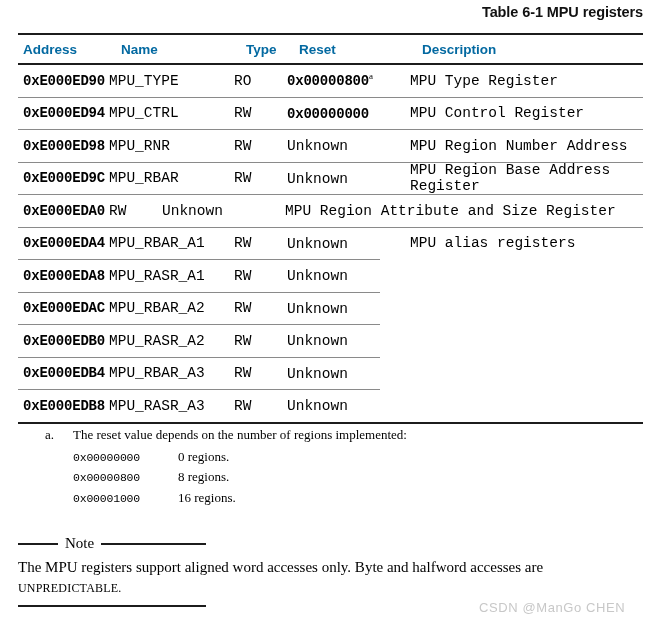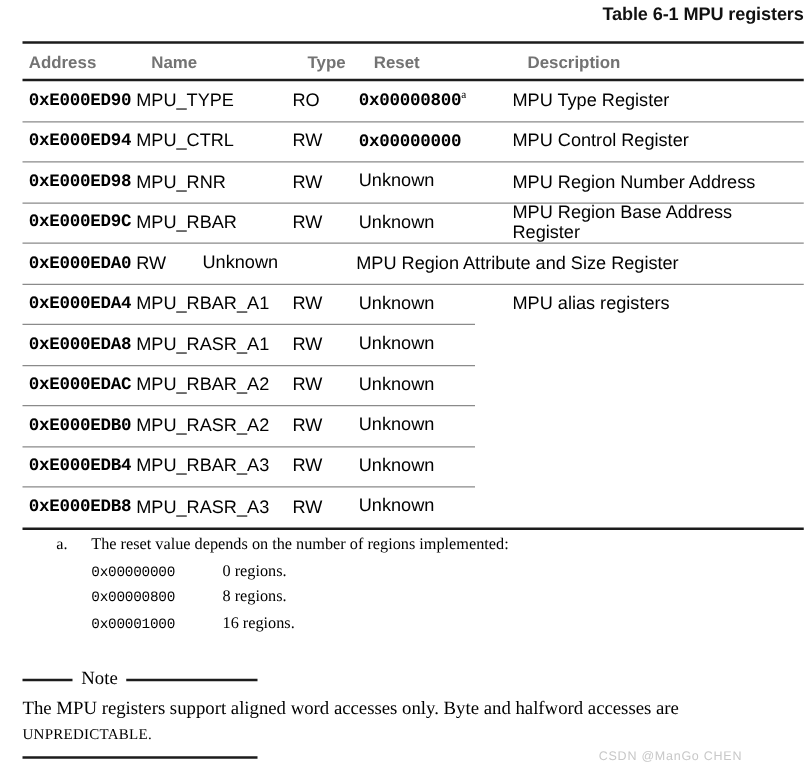--- a/index.html
+++ b/index.html
@@ -63,21 +63,21 @@
     width: 362px;
   }
 
   .thead-row {
     display: flex;
     align-items: center;
     height: 28px;
     font-family: "Liberation Sans", sans-serif;
     font-weight: bold;
     font-size: 13.5px;
-    color: #737373;
+    color: #0369a1;
   }
 
   .trow {
     display: flex;
     align-items: center;
     height: 31.5px;
     font-size: 14.5px;
   }
 
   .c-addr  { width: 86px; flex: 0 0 86px; }
@@ -90,21 +90,21 @@
   .thead-row .c-name  { padding-left: 12px; }
   .trow .c-addr  { padding-left: 5px; }
 
   .mono {
     font-family: "Liberation Mono", monospace;
     font-size: 14px;
     letter-spacing: -0.2px;
     font-weight: bold;
   }
   .serif {
-    font-family: Liberation Sans, sans-serif;
+    font-family: Liberation Mono, monospace;
   }
   sup.fn {
     font-size: 9px;
     vertical-align: super;
     line-height: 0;
   }
 
   
   .footnote {
     position: absolute;
@@ -194,21 +194,21 @@
     border-top: 2.3px solid #1c1c1c;
     height: 0;
   }
 
   
   .watermark {
     position: absolute;
     top: 600px;
     left: 479px;
     font-family: "Liberation Sans", sans-serif;
-    font-size: 10px;
+    font-size: 13px;
     color: #c8c8c8;
     letter-spacing: 0.6px;
     white-space: nowrap;
   }
 </style>
 </head>
 <body>
 
 <div class="page">
 

